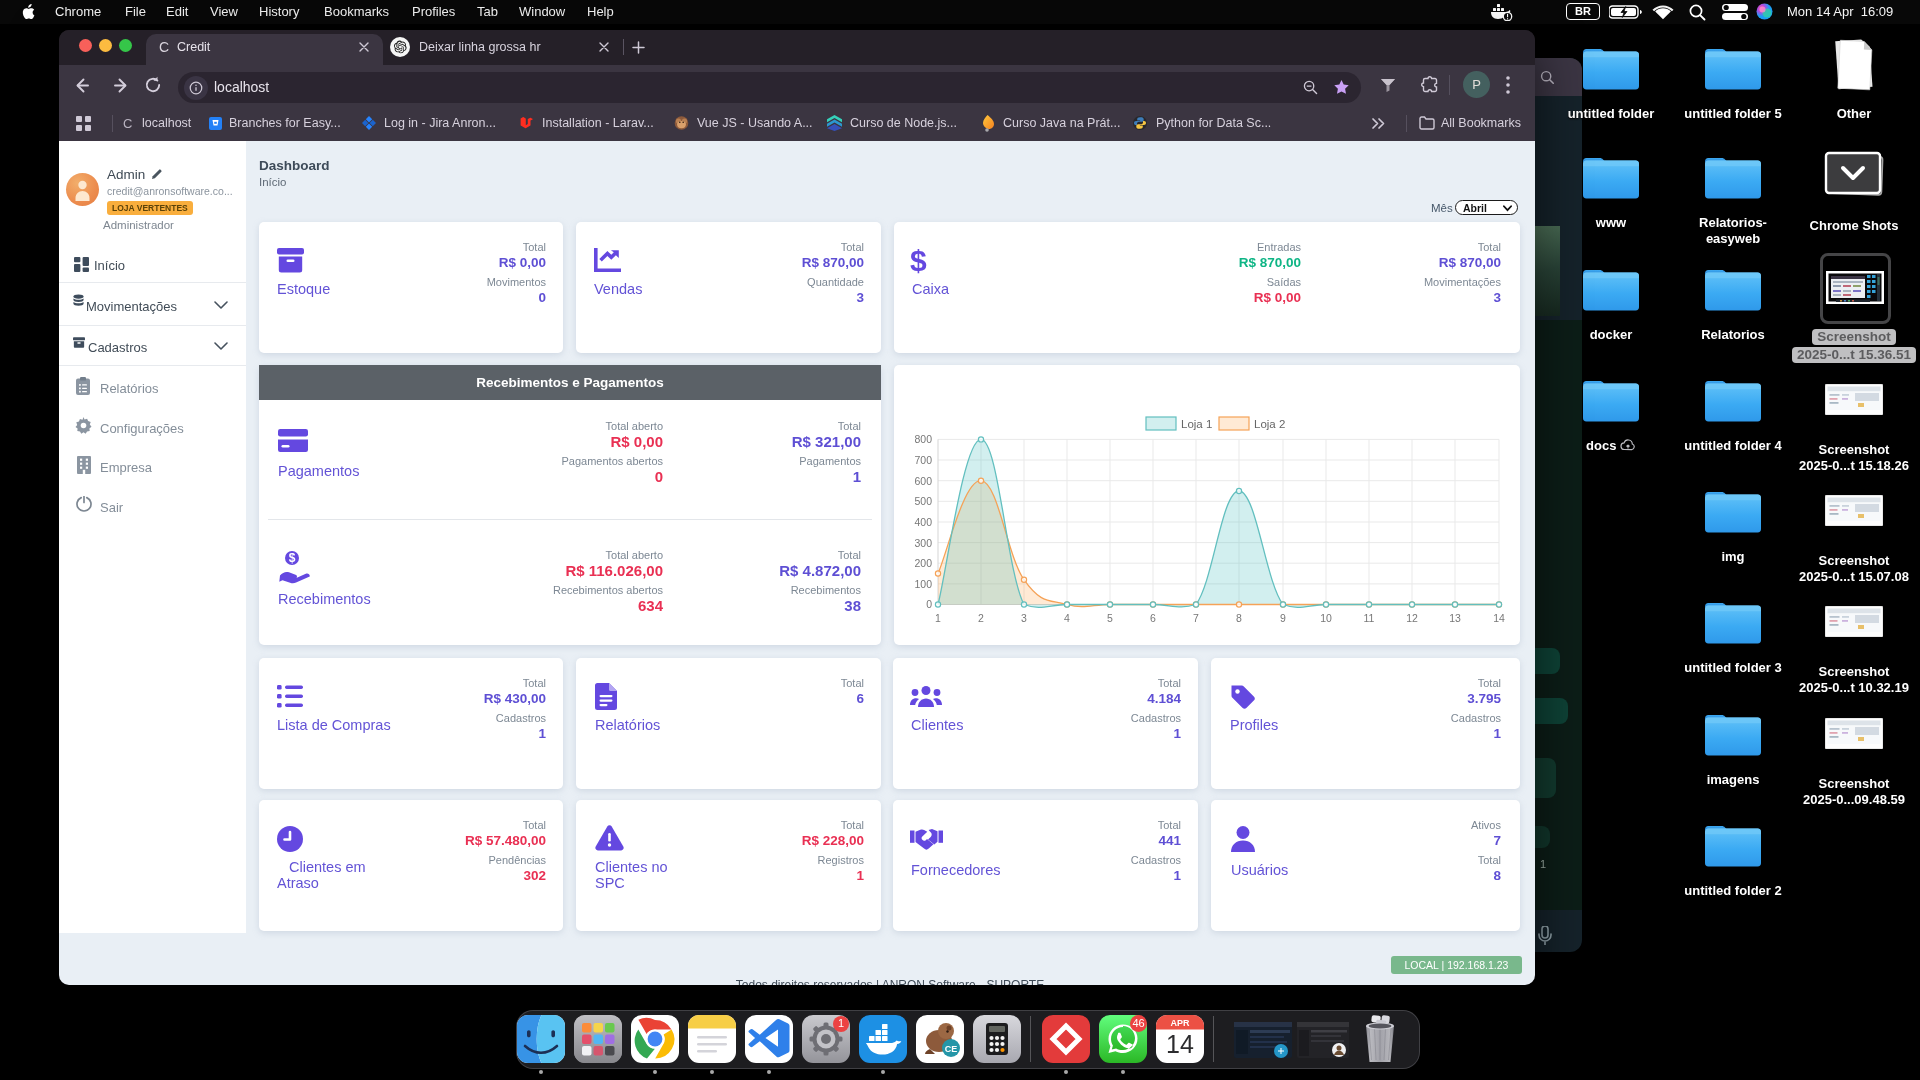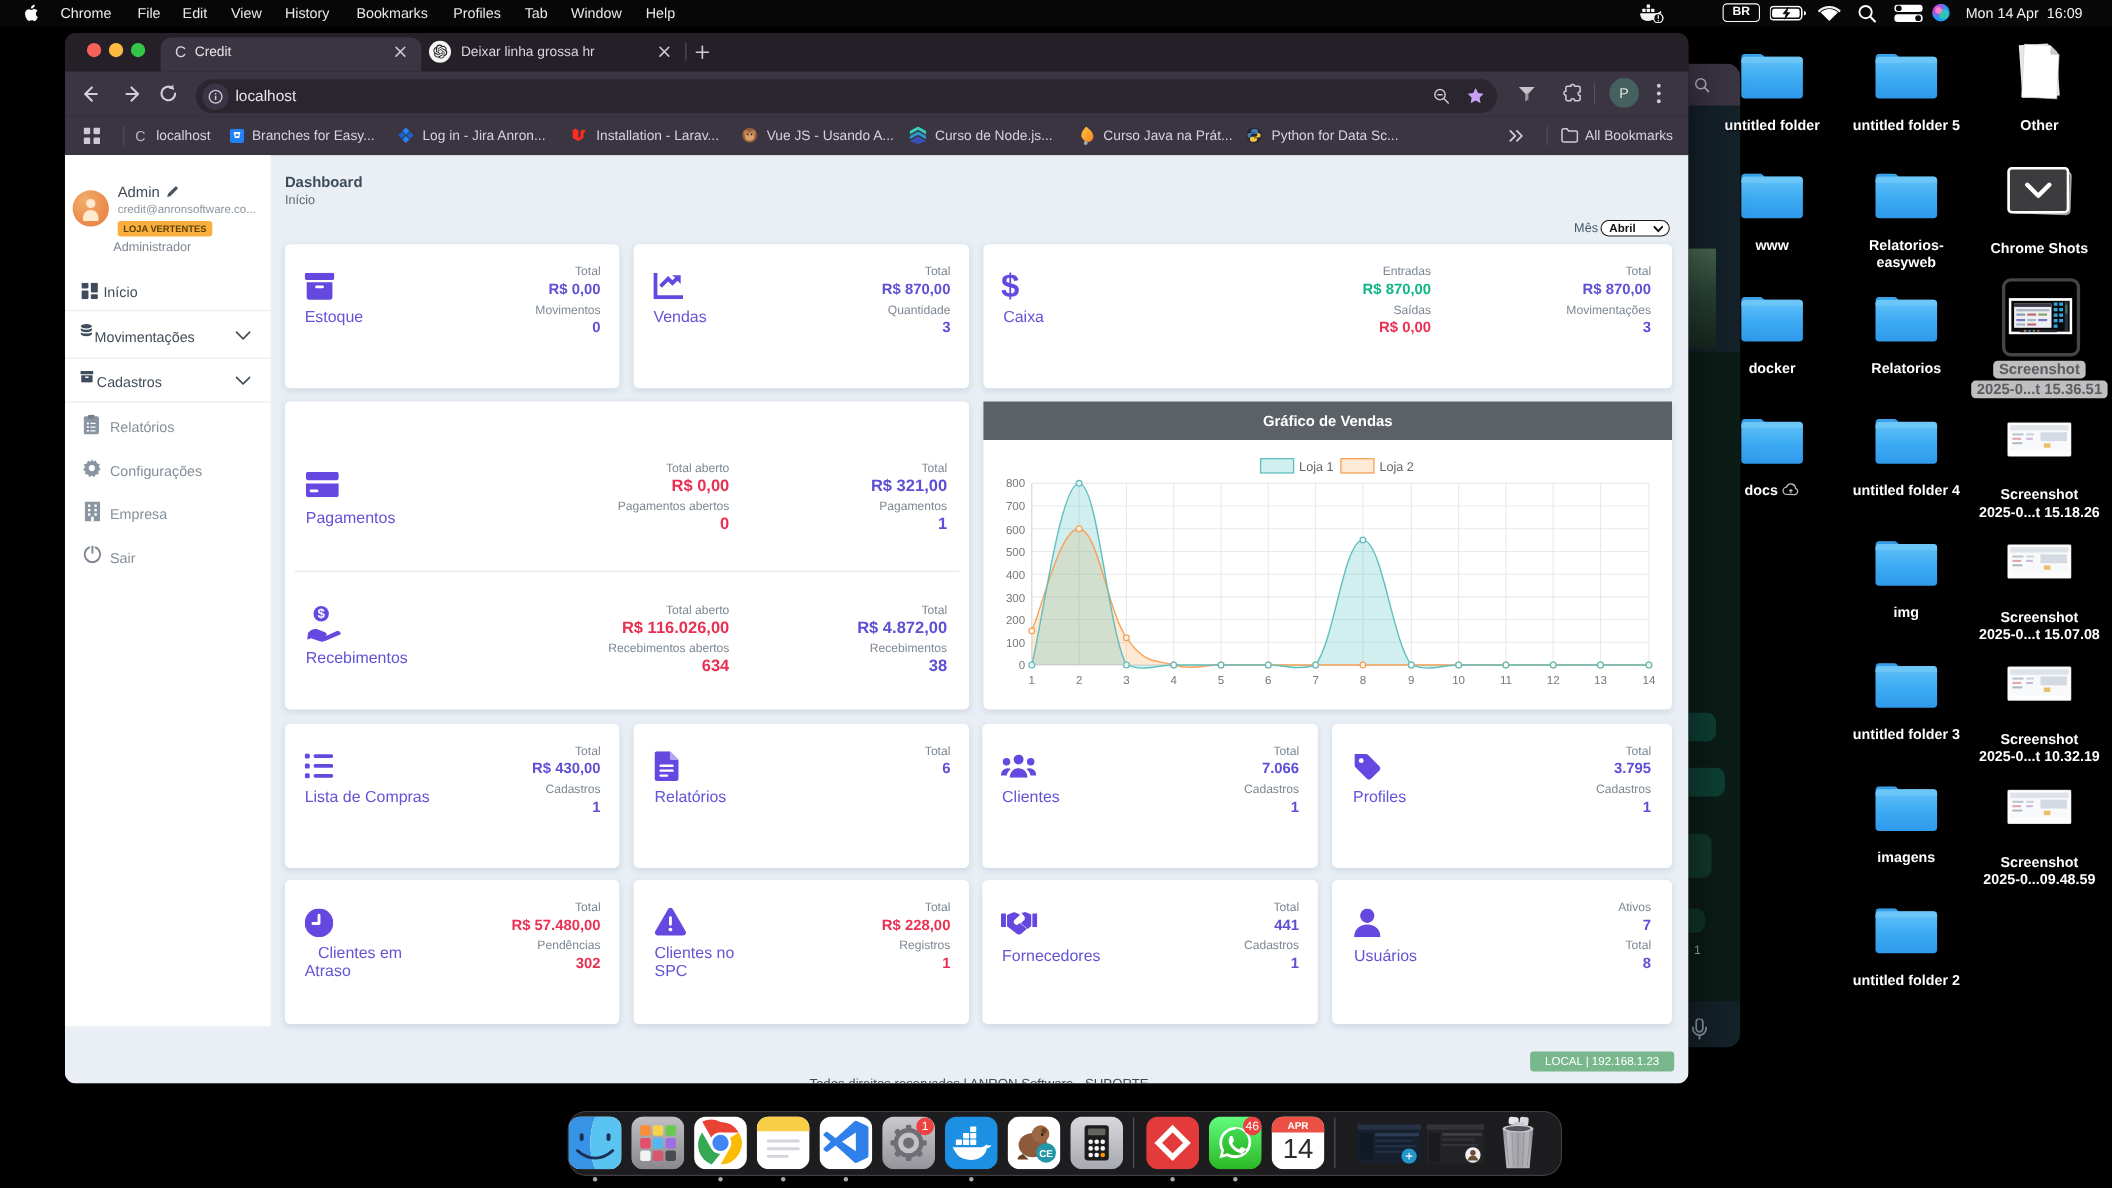--- a/index.html
+++ b/index.html
@@ -522,20 +522,21 @@
         <div class="sv gr" style="right:219px;top:33px">R$ 870,00</div>
         <div class="sl" style="right:219px;top:54px">Saídas</div>
         <div class="sv re" style="right:219px;top:68px">R$ 0,00</div>
         <div class="sl" style="right:19px;top:19px">Total</div>
         <div class="sv pu" style="right:19px;top:33px">R$ 870,00</div>
         <div class="sl" style="right:19px;top:54px">Movimentações</div>
         <div class="sv pu" style="right:19px;top:68px">3</div>
       </div>
 
       <div class="card" style="left:200px;top:224px;width:622px;height:280px">
+        <div class="phead">Recebimentos e Pagamentos</div>
         <svg class="abs" style="left:19px;top:64px" width="30" height="23" viewBox="0 0 30 23">
             <g fill="#6448e0">
               <rect x="0" y="0" width="30" height="7.5" rx="2.2"></rect>
               <path d="M0 10.5h30V20.8a2.2 2.2 0 0 1-2.2 2.2H2.2A2.2 2.2 0 0 1 0 20.8z"></path>
             </g>
             <rect x="3.5" y="16" width="8" height="2.6" rx="1.3" fill="#fff"></rect>
           </svg>
         <div class="abs clabel" style="left:19px;top:98px">Pagamentos</div>
         <div class="sl" style="right:218px;top:55px">Total aberto</div>
         <div class="sv re" style="right:218px;top:68px;font-size:15px">R$ 0,00</div>
@@ -557,21 +558,20 @@
         <div class="sl" style="right:218px;top:184px">Total aberto</div>
         <div class="sv re" style="right:218px;top:197px;font-size:15px">R$ 116.026,00</div>
         <div class="sl" style="right:218px;top:219px">Recebimentos abertos</div>
         <div class="sv re" style="right:218px;top:232px;font-size:15px">634</div>
         <div class="sl" style="right:20px;top:184px">Total</div>
         <div class="sv pu" style="right:20px;top:197px;font-size:15px">R$ 4.872,00</div>
         <div class="sl" style="right:20px;top:219px">Recebimentos</div>
         <div class="sv pu" style="right:20px;top:232px;font-size:15px">38</div>
       </div>
       <div class="card" style="left:835px;top:224px;width:626px;height:280px">
-        <div class="phead">Gráfico de Vendas</div>
         <svg class="abs" style="left:0;top:35px" width="626" height="245" viewBox="0 0 626 245">
           <g stroke="#e9e9e9" stroke-width="1">
             <line x1="44" y1="39.4" x2="605" y2="39.4"></line>
               <line x1="44" y1="60" x2="605" y2="60"></line>
               <line x1="44" y1="80.7" x2="605" y2="80.7"></line>
               <line x1="44" y1="101.3" x2="605" y2="101.3"></line>
               <line x1="44" y1="122" x2="605" y2="122"></line>
               <line x1="44" y1="142.6" x2="605" y2="142.6"></line>
               <line x1="44" y1="163.2" x2="605" y2="163.2"></line>
               <line x1="44" y1="183.9" x2="605" y2="183.9"></line>
@@ -700,21 +700,21 @@
               <circle cx="16" cy="4.5" r="4.5"></circle>
               <path d="M8 21c0-5 3.5-8.5 8-8.5s8 3.5 8 8.5z"></path>
               <circle cx="5" cy="6.5" r="3.4"></circle>
               <path d="M0 19c0-4 2.6-6.7 6.2-6.7 1 0 2 .2 2.8.7C6.6 14.8 5.4 17 5.2 19z"></path>
               <circle cx="27" cy="6.5" r="3.4"></circle>
               <path d="M32 19c0-4-2.6-6.7-6.2-6.7-1 0-2 .2-2.8.7 2.4 1.8 3.6 4 3.8 6z"></path>
             </g>
           </svg>
         <div class="abs clabel" style="left:18px;top:59px">Clientes</div>
         <div class="sl" style="right:17px;top:19px">Total</div>
-        <div class="sv pu" style="right:17px;top:33px">7.066</div>
+        <div class="sv pu" style="right:17px;top:33px">4.184</div>
         <div class="sl" style="right:17px;top:54px">Cadastros</div>
         <div class="sv pu" style="right:17px;top:68px">1</div>
       </div>
       <div class="card" style="left:1152px;top:517px;width:309px;height:131px">
         <svg class="abs" style="left:19px;top:26px" width="26" height="26" viewBox="0 0 26 26">
             <path d="M1.5 1.5h10.2a3 3 0 0 1 2.1.9l10 10a3 3 0 0 1 0 4.2l-7.2 7.2a3 3 0 0 1-4.2 0l-10-10a3 3 0 0 1-.9-2.1z" fill="#6448e0"></path>
             <circle cx="7.5" cy="7.5" r="2.2" fill="#fff"></circle>
           </svg>
         <div class="abs clabel" style="left:19px;top:59px">Profiles</div>
         <div class="sl" style="right:19px;top:19px">Total</div>

